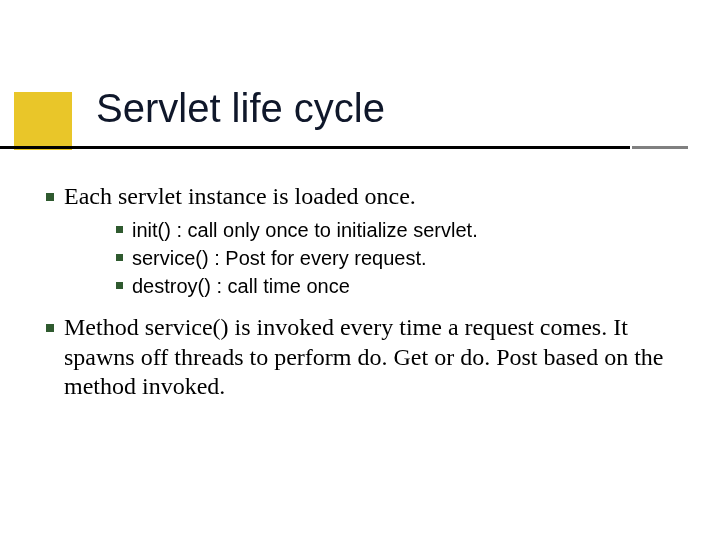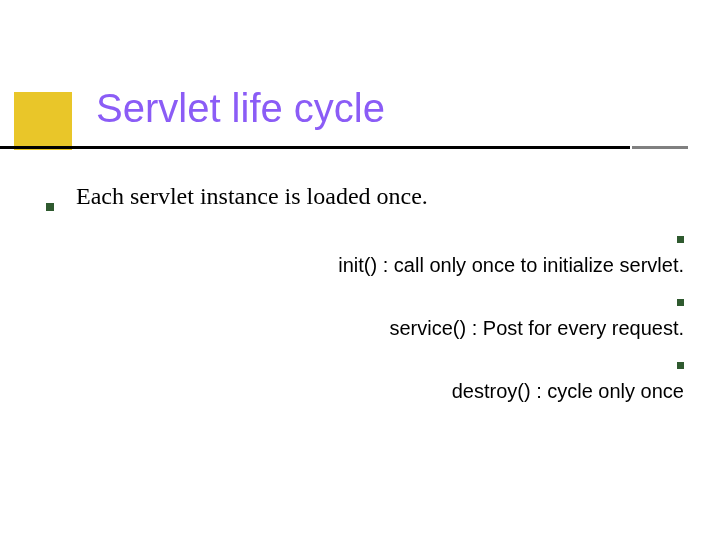--- a/index.html
+++ b/index.html
@@ -33,21 +33,21 @@
     height: 58px;
     background: #e9c629;
     z-index: 1;
   }
   .title-text {
     position: absolute;
     left: 96px;
     top: 0;
     font-size: 40px;
     font-family: Verdana, Geneva, sans-serif;
-    color: #8b5cf6;
+    color: #0f172a;
     z-index: 3;
     white-space: nowrap;
   }
   .title-underline-main {
     position: absolute;
     left: 0;
     top: 60px;
     width: 630px;
     height: 3px;
     background: #000;
@@ -67,23 +67,22 @@
     left: 36px;
     top: 182px;
     width: 648px;
     font-family: Georgia, 'Times New Roman', serif;
     font-size: 24px;
     line-height: 1.22;
     color: #000;
   }
   .level1 {
     display: flex;
-    align-items: flex-end;
+    align-items: flex-start;
     margin-bottom: 2px;
-    gap: 12px;
   }
   .level1 .bullet-box {
     flex: 0 0 28px;
     display: flex;
     align-items: center;
     justify-content: center;
     margin-top: 11px;
   }
   .level1 .bullet {
     width: 8px;
@@ -94,23 +93,22 @@
     flex: 1;
   }
   .sublist {
     margin: 6px 0 14px 70px;
     font-family: Verdana, Geneva, sans-serif;
     font-size: 20px;
     line-height: 1.30;
   }
   .level2 {
     display: flex;
-    align-items: flex-end;
+    align-items: flex-start;
     margin-bottom: 2px;
-    flex-direction: column;
   }
   .level2 .bullet-box {
     flex: 0 0 26px;
     display: flex;
     align-items: center;
     justify-content: center;
     margin-top: 9px;
   }
   .level2 .bullet {
     width: 7px;
@@ -154,20 +152,26 @@
       <div class="level2">
         <div class="bullet-box">
             <div class="bullet"></div>
           </div>
         <div class="text">service() : Post for every request.</div>
       </div>
       <div class="level2">
         <div class="bullet-box">
             <div class="bullet"></div>
           </div>
-        <div class="text">destroy() : cycle only once</div>
+        <div class="text">destroy() : call time once</div>
       </div>
     </div>
 
+    <div class="level1">
+      <div class="bullet-box">
+          <div class="bullet"></div>
+        </div>
+      <div class="text">Method service() is invoked every time a request comes. It spawns off threads to perform do. Get or do. Post based on the method invoked.</div>
+    </div>
 
   </div>
 
 </div>
 
 </body></html>

